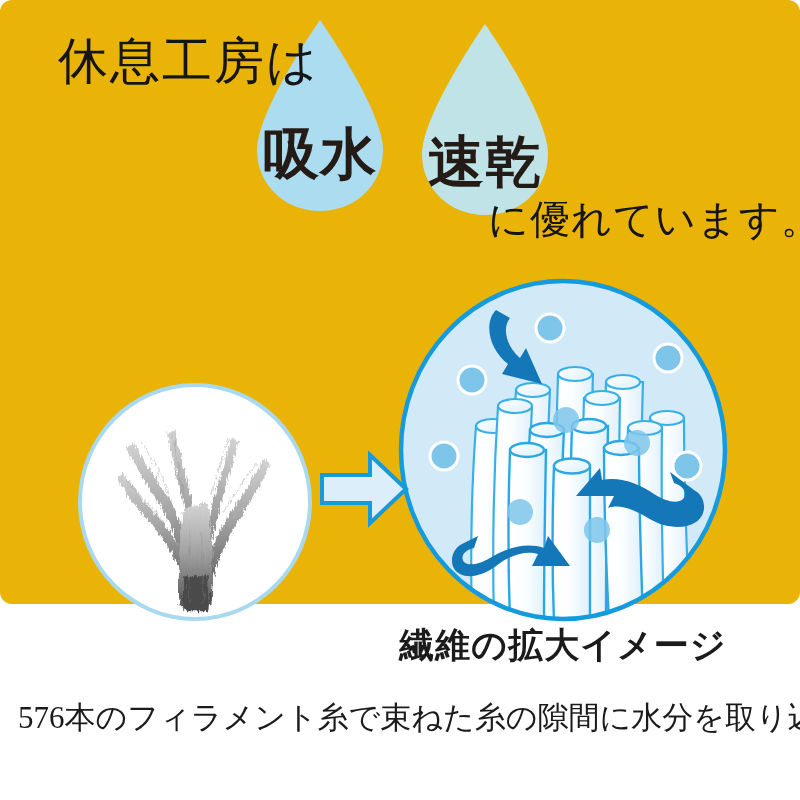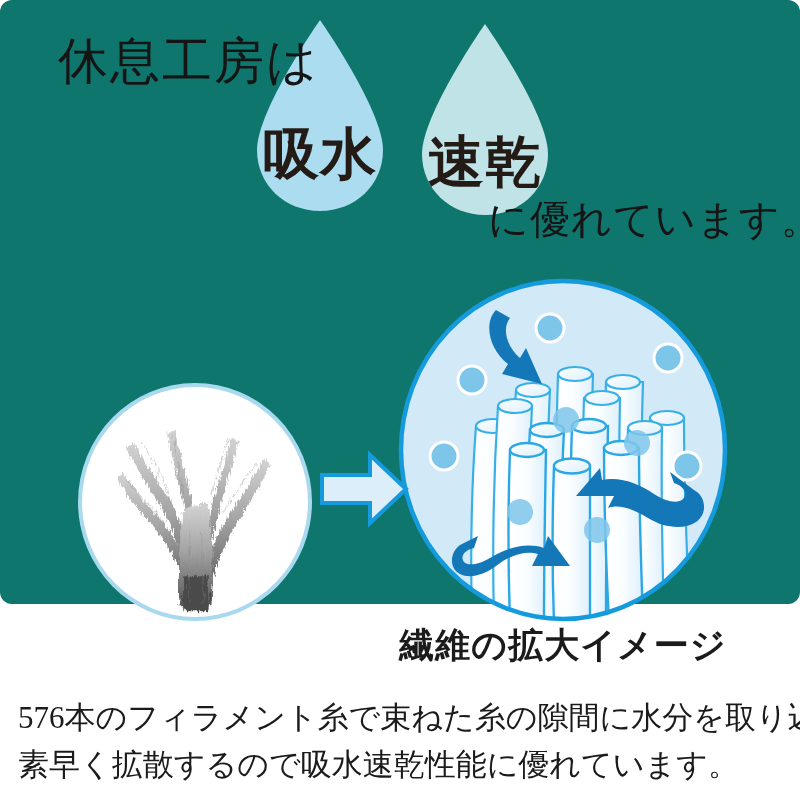--- a/index.html
+++ b/index.html
@@ -10,21 +10,21 @@
     width: 800px;
     height: 800px;
     background: #ffffff;
     font-family: "Liberation Serif", "DejaVu Serif", serif;
     overflow: hidden;
   }
   #poster {
     position: relative;
     width: 800px;
     height: 604px;
-    background: #0f766e;
+    background: #eab308;
     border-radius: 12px;
   }
 
   
   .headline-brand {
     position: absolute;
     left: 58px;
     top: 36px;
     font-family: "Liberation Serif", "DejaVu Serif", serif;
     font-size: 50px;
@@ -306,16 +306,15 @@
       </g>
 
       <ellipse cx="165" cy="172" rx="162" ry="169" fill="none" stroke="#159bdd" stroke-width="4.5"></ellipse>
     </svg>
   </div>
 
   <div id="diagram-caption">繊維の拡大イメージ</div>
 
   <div id="body-copy">
     <span class="copy-line">576本のフィラメント糸で束ねた糸の隙間に水分を取り込み、</span>
-    <span class="copy-line">素早く拡散するので吸水速乾性能に優れています。</span>
   </div>
 
 </div>
 
 </body></html>

